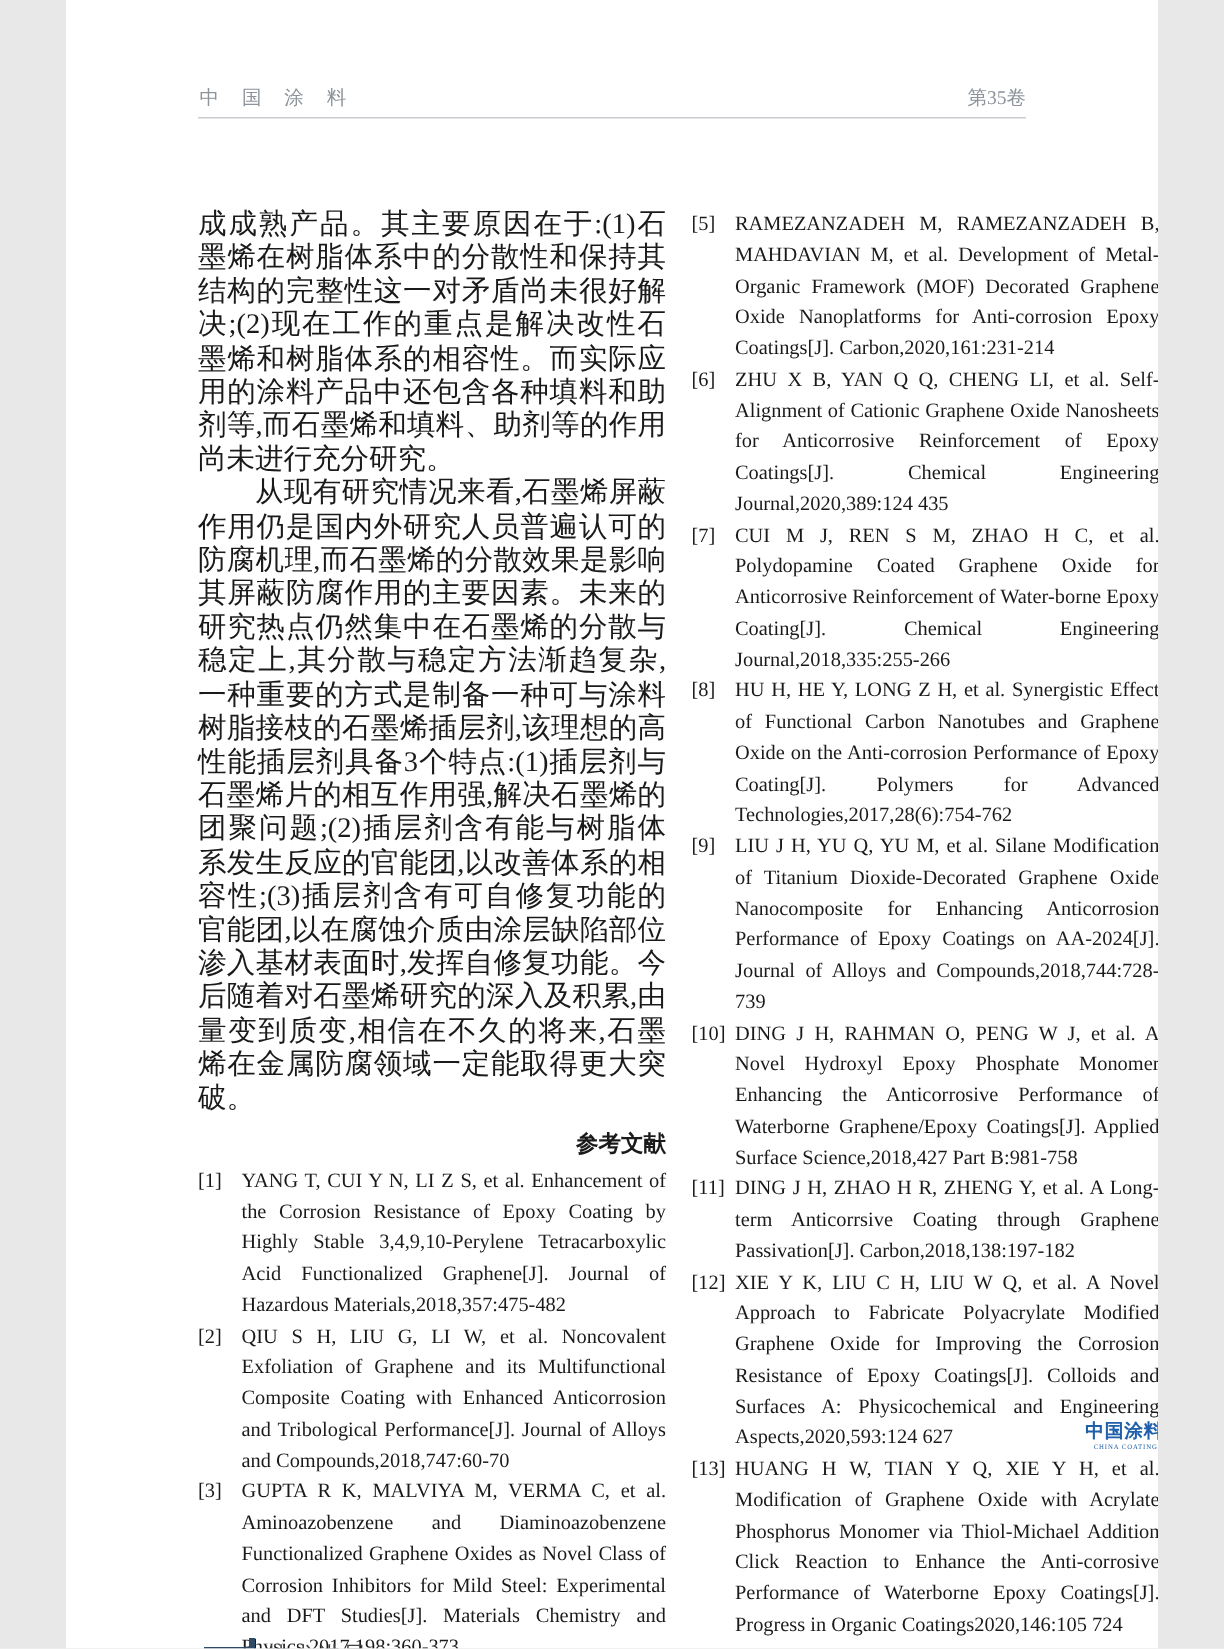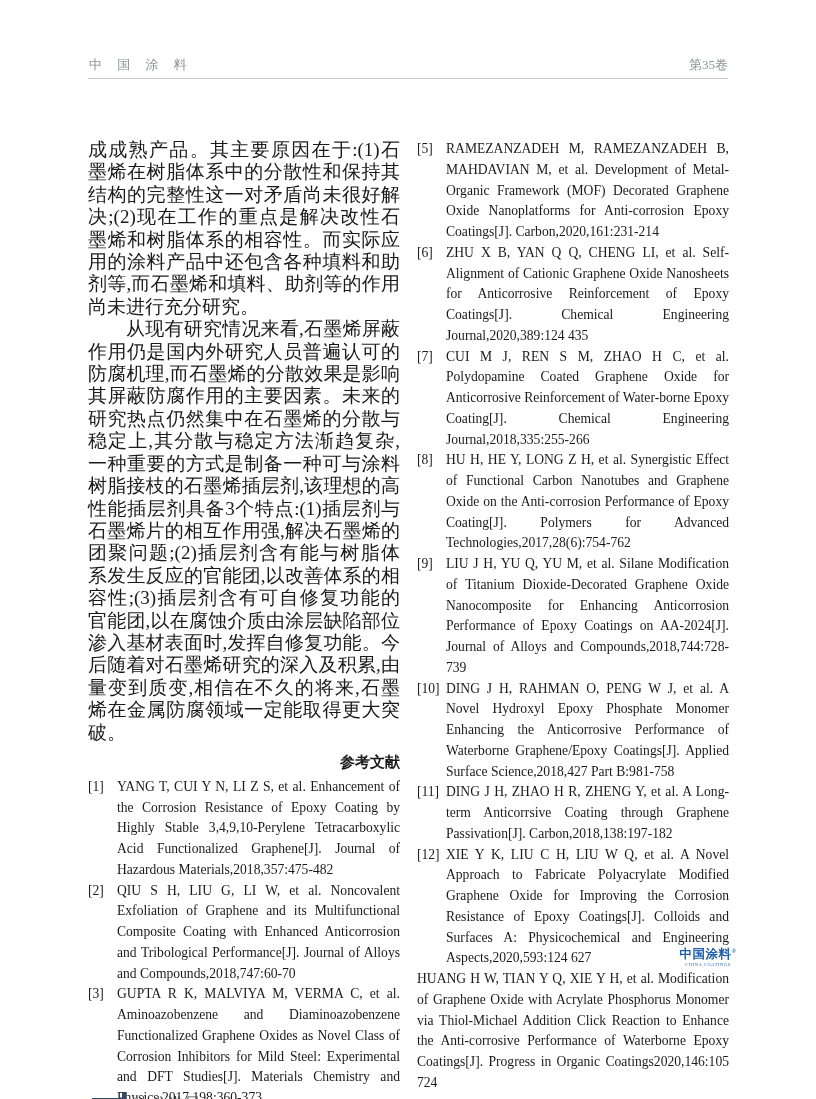--- a/index.html
+++ b/index.html
@@ -1,18 +1,18 @@
 <!DOCTYPE html>
 <html><head>
 <meta charset="utf-8">
 <style>
   html,body { margin:0; padding:0; background:#e8e8e8; }
   .page {
     position:relative;
-    width:816px; height:1099px;
+    width:728px; height:1099px;
     margin:0 auto;
     background:#ffffff;
     font-family:"Liberation Serif","DejaVu Serif",serif;
     color:#1a1a1a;
     overflow:hidden;
   }
   
   .header-journal {
     position:absolute; left:89px; top:56px;
     font-size:13px; color:#8d939a; letter-spacing:6px;
@@ -124,20 +124,21 @@
     </div>
     <div class="ref-item">
       <span class="ref-num">[11]</span>
       <span class="ref-text">DING J H, ZHAO H R, ZHENG Y, et al. A Long-term Anticorrsive Coating through Graphene Passivation[J]. Carbon,2018,138:197-182</span>
     </div>
     <div class="ref-item">
       <span class="ref-num">[12]</span>
       <span class="ref-text">XIE Y K, LIU C H, LIU W Q, et al. A Novel Approach to Fabricate Polyacrylate Modified Graphene Oxide for Improving the Corrosion Resistance of Epoxy Coatings[J]. Colloids and Surfaces A: Physicochemical and Engineering Aspects,2020,593:124 627</span>
     </div>
     <div class="ref-item">
+      <span class="ref-num">[13]</span>
       <span class="ref-text">HUANG H W, TIAN Y Q, XIE Y H, et al. Modification of Graphene Oxide with Acrylate Phosphorus Monomer via Thiol-Michael Addition Click Reaction to Enhance the Anti-corrosive Performance of Waterborne Epoxy Coatings[J]. Progress in Organic Coatings2020,146:105 724</span>
     </div>
   </div>
 
   <div class="logo">
     <div class="logo-cn"><span>中国涂料</span><span class="logo-tm">®</span></div>
     <div class="logo-en">CHINA COATINGS</div>
   </div>
 
   <div class="footer">

